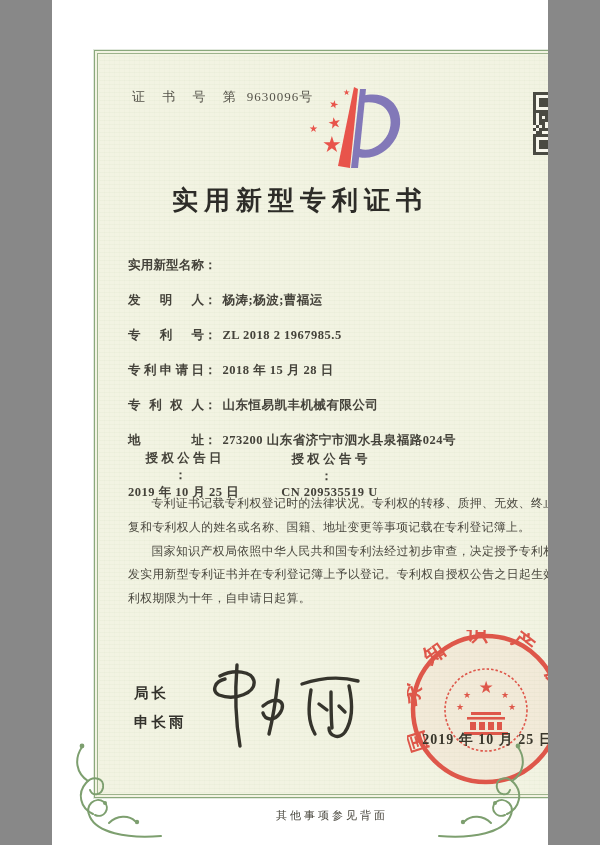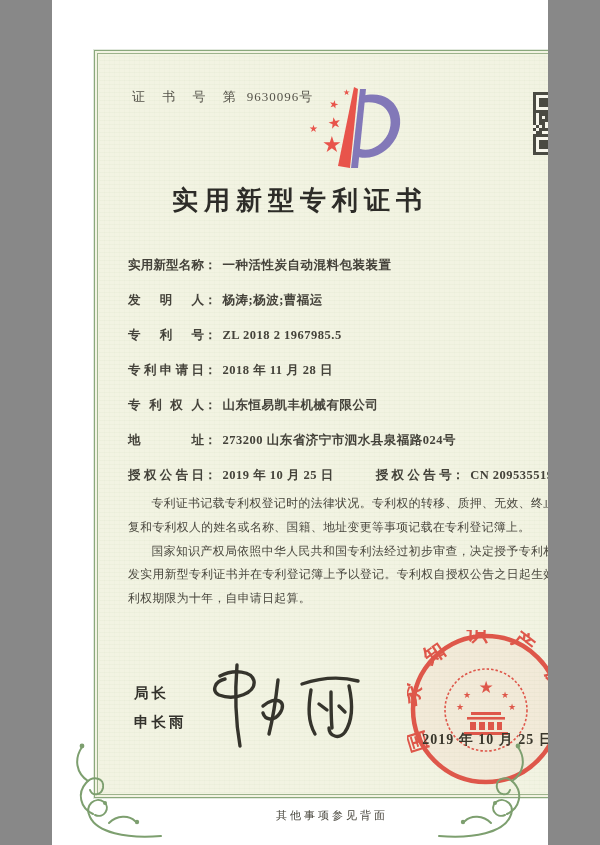--- a/index.html
+++ b/index.html
@@ -32,21 +32,21 @@
   
   .qr{position:absolute;left:481px;top:92px;width:63px;height:63px;}
   
   .title{
     position:absolute;left:0;top:183px;width:100%;margin:0;text-align:center;
     font-size:26px;font-weight:bold;letter-spacing:6px;color:#2d2c28;
   }
   
   .fields{position:absolute;left:76px;top:248px;width:450px;font-size:12.5px;color:#44423a;}
   .frow{height:35px;display:flex;align-items:center;white-space:nowrap;font-weight:bold;}
-  .fgroup{display:flex;align-items:center;white-space:nowrap;}
+  .fgroup{display:flex;align-items:center;white-space:nowrap;flex-direction:column;}
   .flabel{
     display:inline-block;width:76px;text-align:justify;text-align-last:justify;
     -moz-text-align-last:justify;text-justify:inter-character;
   }
   .fcolon{display:inline-block;margin-right:6px;}
   .fvalue{letter-spacing:.5px;}
   .fgroup2{margin-left:42px;}
   
   .body-text{
     position:absolute;left:76px;top:492px;width:452px;
@@ -351,36 +351,35 @@
         <rect x="45" y="60" width="3" height="3" fill="#4a4a42"></rect>
         <rect x="48" y="60" width="3" height="3" fill="#4a4a42"></rect>
       </svg></div>
 
   <h1 class="title">实用新型专利证书</h1>
 
   <div class="fields">
     <div class="frow">
       <span class="flabel">实用新型名称</span>
         <span class="fcolon">：</span>
-        <span class="fvalue">一种活性炭自动混料包装装置</span>
     </div>
     <div class="frow">
       <span class="flabel">发明人</span>
         <span class="fcolon">：</span>
         <span class="fvalue">杨涛;杨波;曹福运</span>
     </div>
     <div class="frow">
       <span class="flabel">专利号</span>
         <span class="fcolon">：</span>
         <span class="fvalue">ZL 2018 2 1967985.5</span>
     </div>
     <div class="frow">
       <span class="flabel">专利申请日</span>
         <span class="fcolon">：</span>
-        <span class="fvalue">2018 年 11 月 28 日</span>
+        <span class="fvalue">2018 年 15 月 28 日</span>
     </div>
     <div class="frow">
       <span class="flabel">专利权人</span>
         <span class="fcolon">：</span>
         <span class="fvalue">山东恒易凯丰机械有限公司</span>
     </div>
     <div class="frow">
       <span class="flabel">地址</span>
         <span class="fcolon">：</span>
         <span class="fvalue">273200 山东省济宁市泗水县泉福路024号</span>

